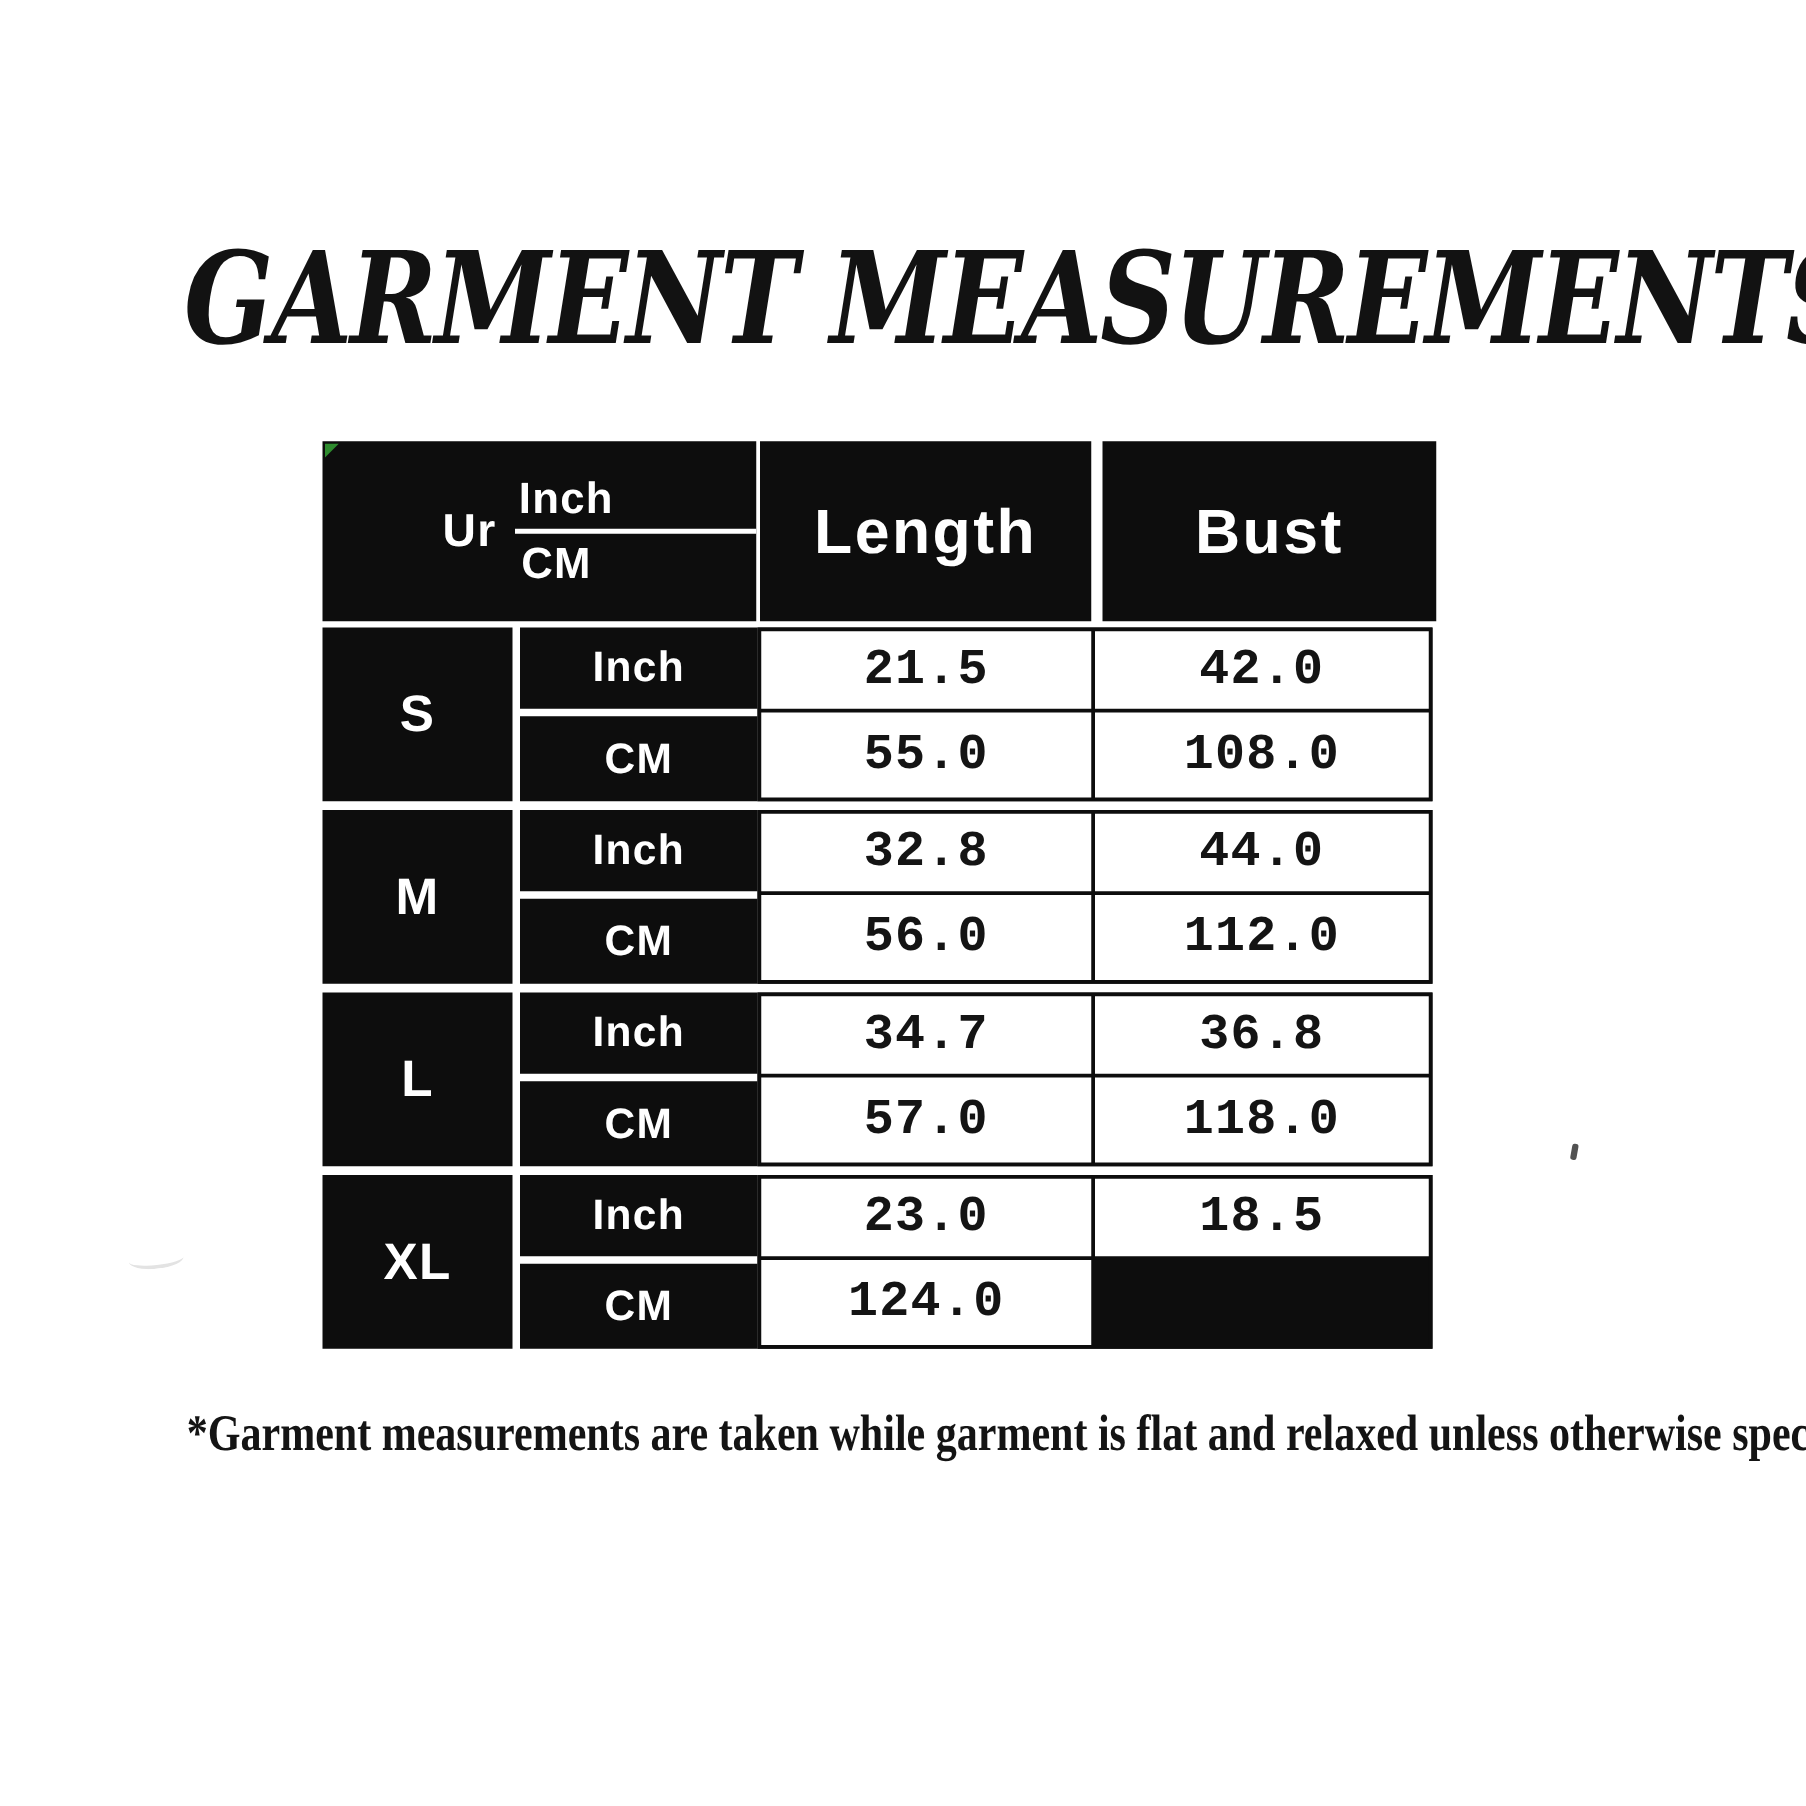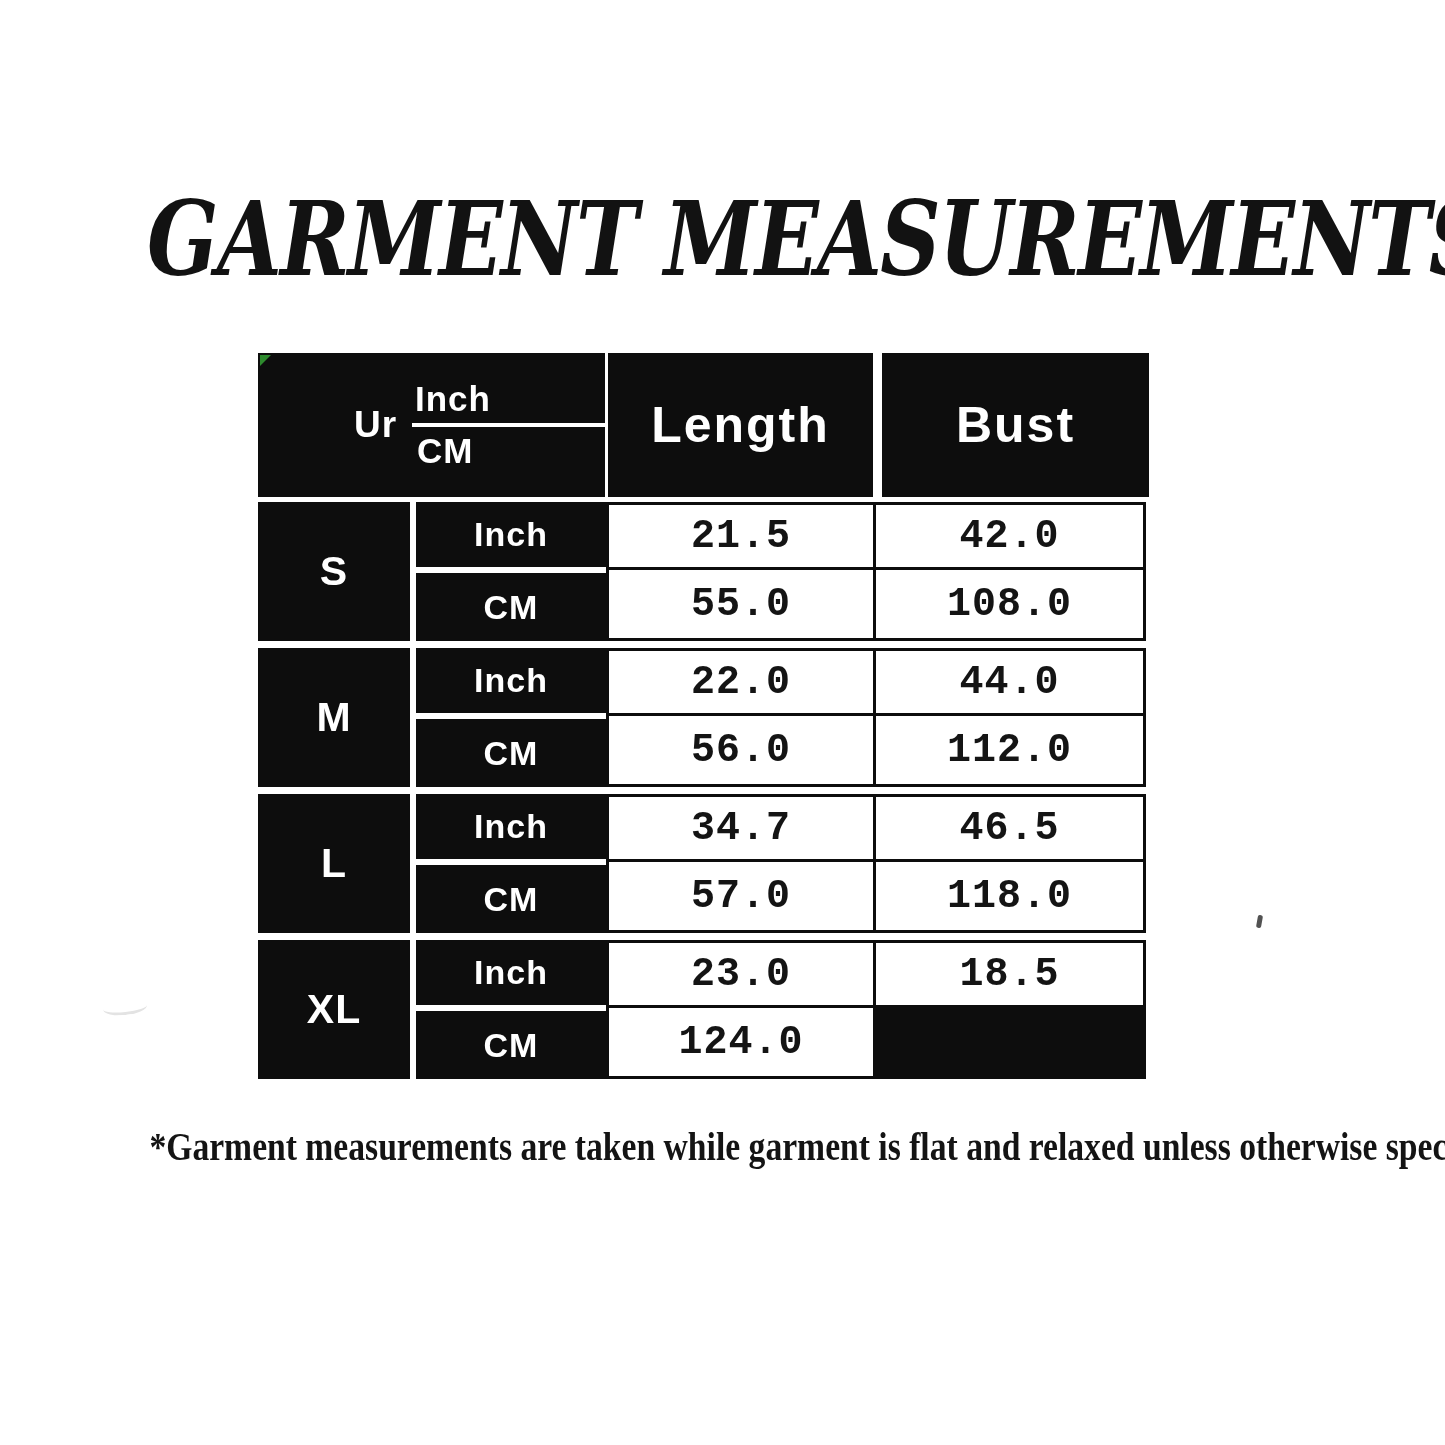--- a/index.html
+++ b/index.html
@@ -187,21 +187,21 @@
         <span>M</span>
       </div>
       <div class="cell black unit-inch">
         <span>Inch</span>
       </div>
       <div class="cell black unit-cm">
         <span>CM</span>
       </div>
       <div class="data-grid">
         <div class="cell white-cell">
-            <span class="num">22.0</span>
+            <span class="num">32.8</span>
           </div>
         <div class="cell white-cell">
             <span class="num">44.0</span>
           </div>
         <div class="cell white-cell">
             <span class="num">56.0</span>
           </div>
         <div class="cell white-cell">
             <span class="num">112.0</span>
           </div>
@@ -216,21 +216,21 @@
         <span>Inch</span>
       </div>
       <div class="cell black unit-cm">
         <span>CM</span>
       </div>
       <div class="data-grid">
         <div class="cell white-cell">
             <span class="num">34.7</span>
           </div>
         <div class="cell white-cell">
-            <span class="num">46.5</span>
+            <span class="num">36.8</span>
           </div>
         <div class="cell white-cell">
             <span class="num">57.0</span>
           </div>
         <div class="cell white-cell">
             <span class="num">118.0</span>
           </div>
       </div>
     </div>
 

